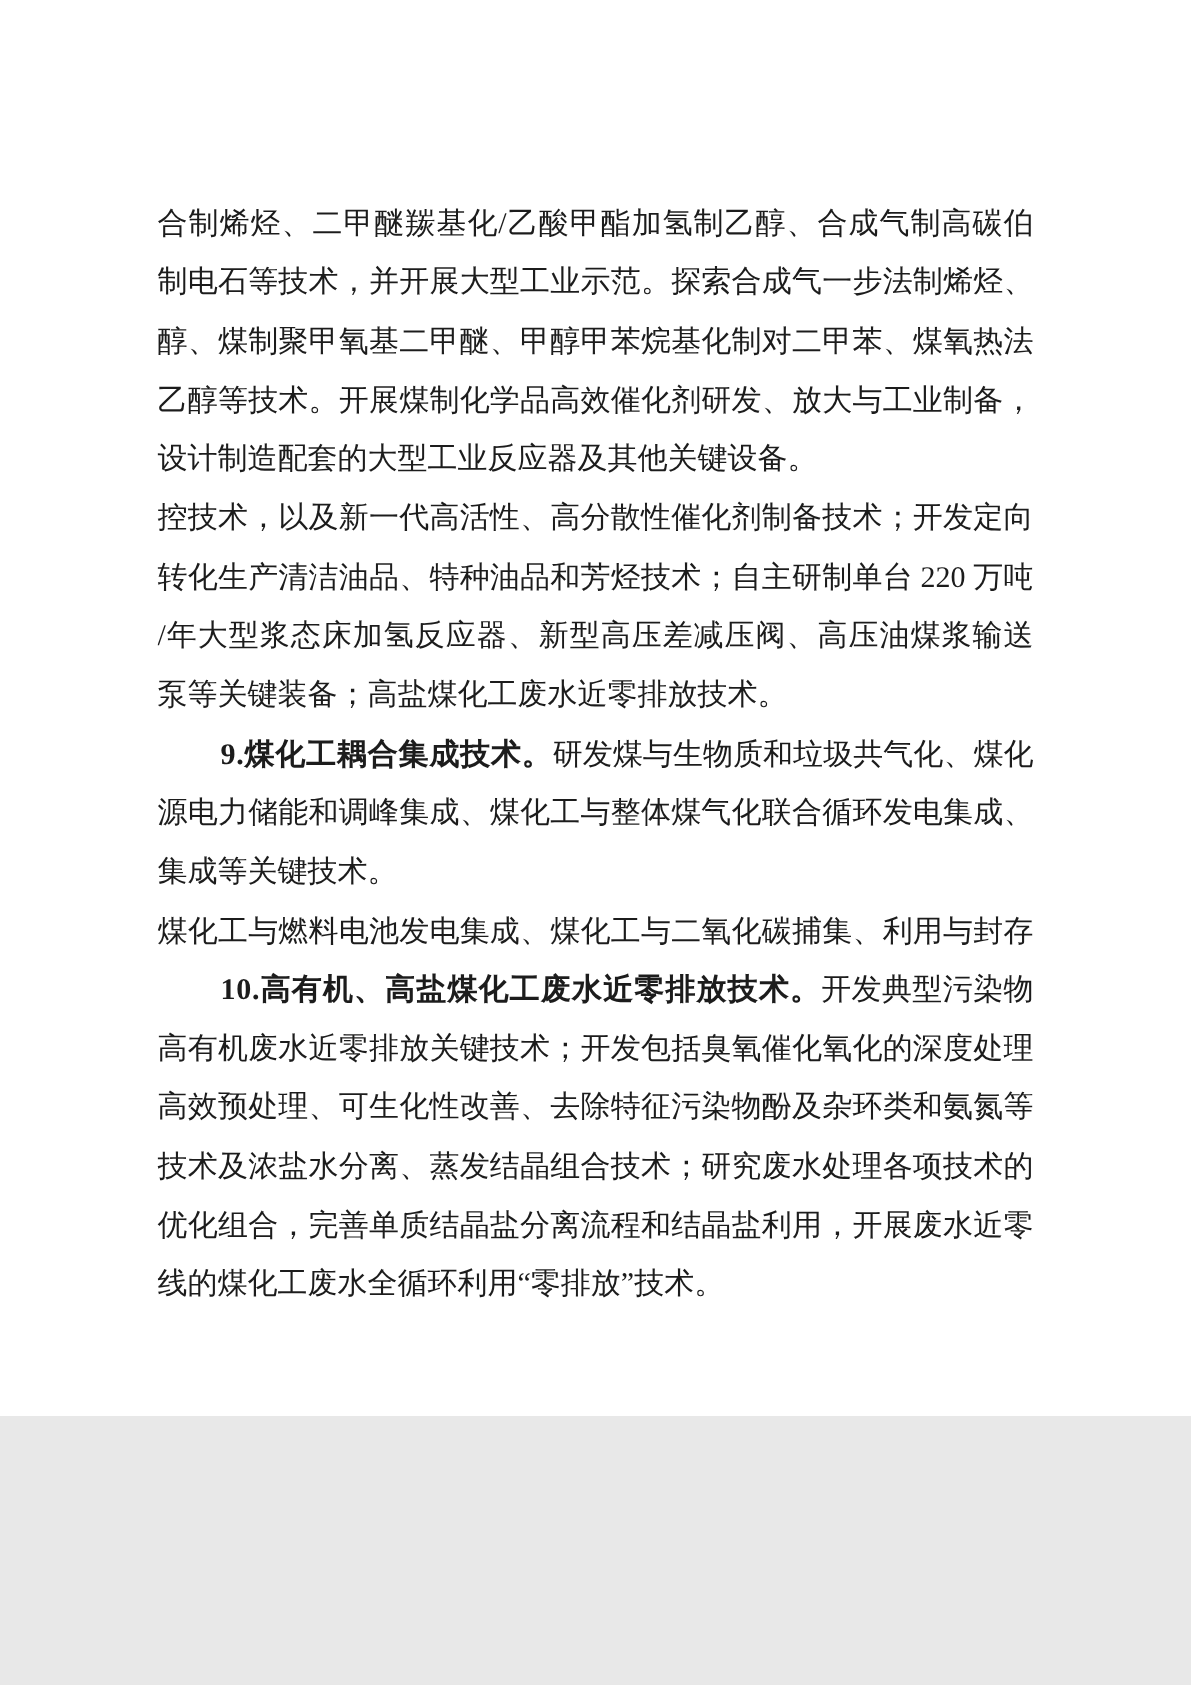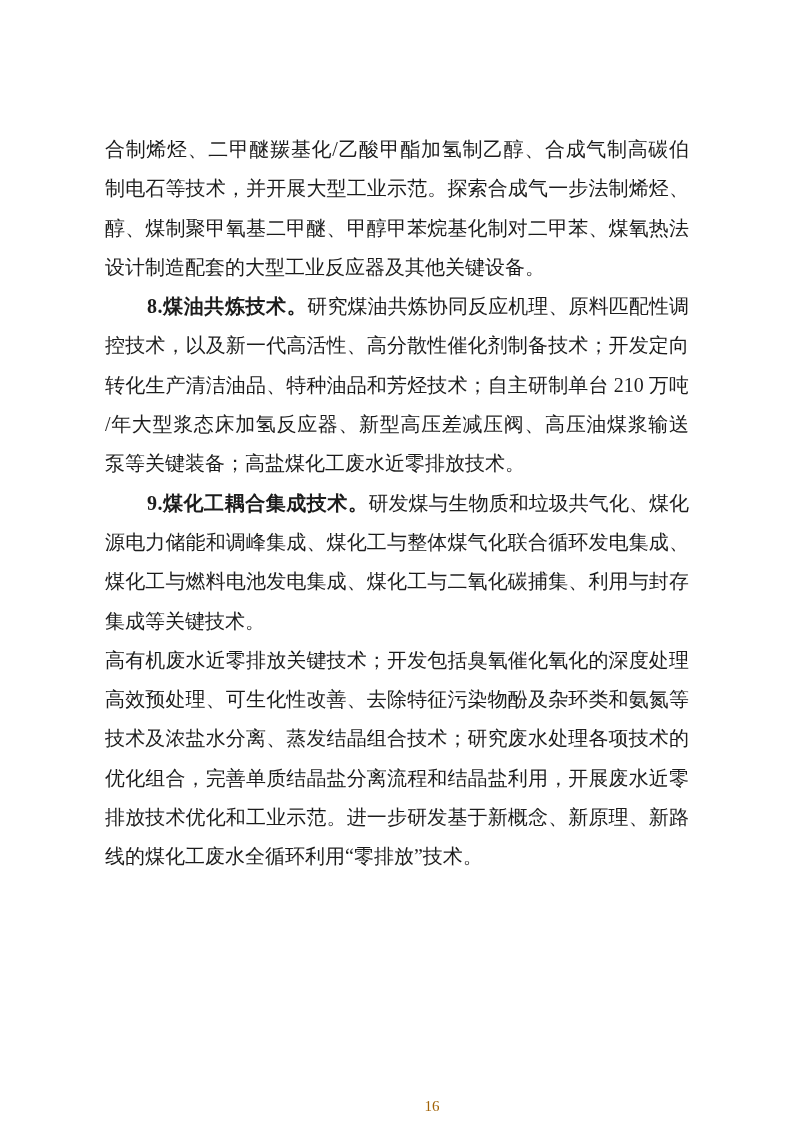--- a/index.html
+++ b/index.html
@@ -3,21 +3,21 @@
 <meta charset="utf-8">
 <style>
   html, body {
     margin: 0;
     padding: 0;
     background: #e8e8e8;
   }
   .page {
     position: relative;
     width: 794px;
-    height: 1123px;
+    height: 944px;
     margin: 0 auto;
     background: #ffffff;
     overflow: hidden;
     font-family: "Liberation Serif", "DejaVu Serif", serif;
     color: #1c1c1c;
   }
   .doc-body {
     position: absolute;
     left: 105px;
     top: 130px;
@@ -59,38 +59,38 @@
 </style>
 </head>
 <body>
 
 <div class="page">
   <div class="doc-body" id="doc-body">
       <div class="paragraph">
         <div class="line"><span>合制烯烃、二甲醚羰基化/乙酸甲酯加氢制乙醇、合成气制高碳伯</span></div>
         <div class="line"><span>制电石等技术，并开展大型工业示范。探索合成气一步法制烯烃、</span></div>
         <div class="line"><span>醇、煤制聚甲氧基二甲醚、甲醇甲苯烷基化制对二甲苯、煤氧热法</span></div>
+        <div class="line"><span>乙醇等技术。开展煤制化学品高效催化剂研发、放大与工业制备，</span></div>
         <div class="line para-end"><span>设计制造配套的大型工业反应器及其他关键设备。</span></div>
       </div>
       <div class="paragraph">
-        <div class="line indent"><b>8.煤油共炼技术。</b><span>研究煤油共炼协同反应机理、原料匹配性调</span></div>
         <div class="line"><span>控技术，以及新一代高活性、高分散性催化剂制备技术；开发定向</span></div>
-        <div class="line"><span>转化生产清洁油品、特种油品和芳烃技术；自主研制单台 210 万吨</span></div>
+        <div class="line"><span>转化生产清洁油品、特种油品和芳烃技术；自主研制单台 220 万吨</span></div>
         <div class="line"><span>/年大型浆态床加氢反应器、新型高压差减压阀、高压油煤浆输送</span></div>
         <div class="line para-end"><span>泵等关键装备；高盐煤化工废水近零排放技术。</span></div>
       </div>
       <div class="paragraph">
         <div class="line indent"><b>9.煤化工耦合集成技术。</b><span>研发煤与生物质和垃圾共气化、煤化</span></div>
         <div class="line"><span>源电力储能和调峰集成、煤化工与整体煤气化联合循环发电集成、</span></div>
+        <div class="line para-end"><span>集成等关键技术。</span></div>
         <div class="line"><span>煤化工与燃料电池发电集成、煤化工与二氧化碳捕集、利用与封存</span></div>
-        <div class="line para-end"><span>集成等关键技术。</span></div>
       </div>
       <div class="paragraph">
+        <div class="line indent"><b>10.高有机、高盐煤化工废水近零排放技术。</b><span>开发典型污染物</span></div>
         <div class="line"><span>高有机废水近零排放关键技术；开发包括臭氧催化氧化的深度处理</span></div>
         <div class="line"><span>高效预处理、可生化性改善、去除特征污染物酚及杂环类和氨氮等</span></div>
         <div class="line"><span>技术及浓盐水分离、蒸发结晶组合技术；研究废水处理各项技术的</span></div>
         <div class="line"><span>优化组合，完善单质结晶盐分离流程和结晶盐利用，开展废水近零</span></div>
-        <div class="line"><span>排放技术优化和工业示范。进一步研发基于新概念、新原理、新路</span></div>
         <div class="line para-end"><span>线的煤化工废水全循环利用“零排放”技术。</span></div>
       </div>
     </div>
   <div class="page-number">16</div>
 </div>
 
 </body></html>

